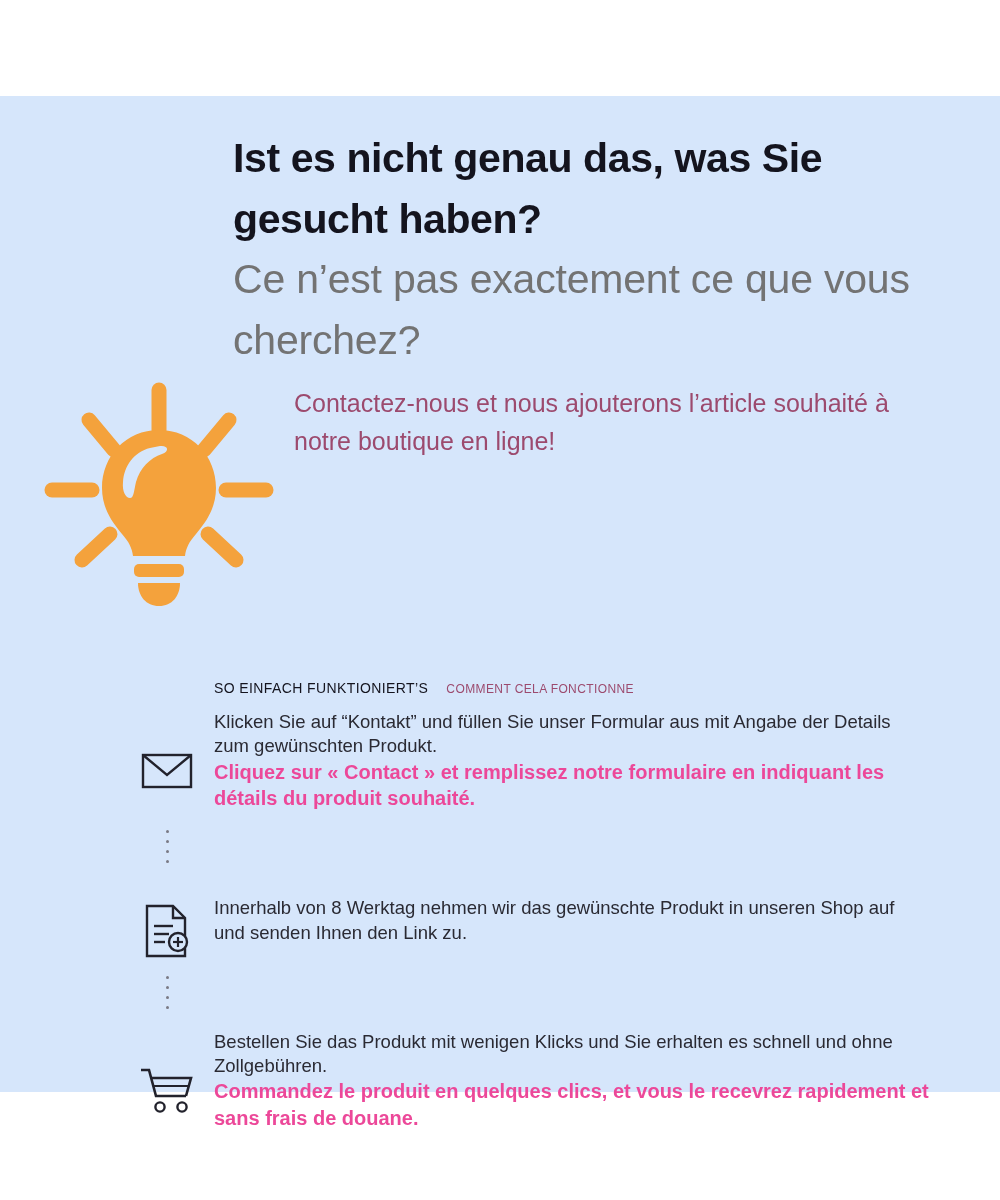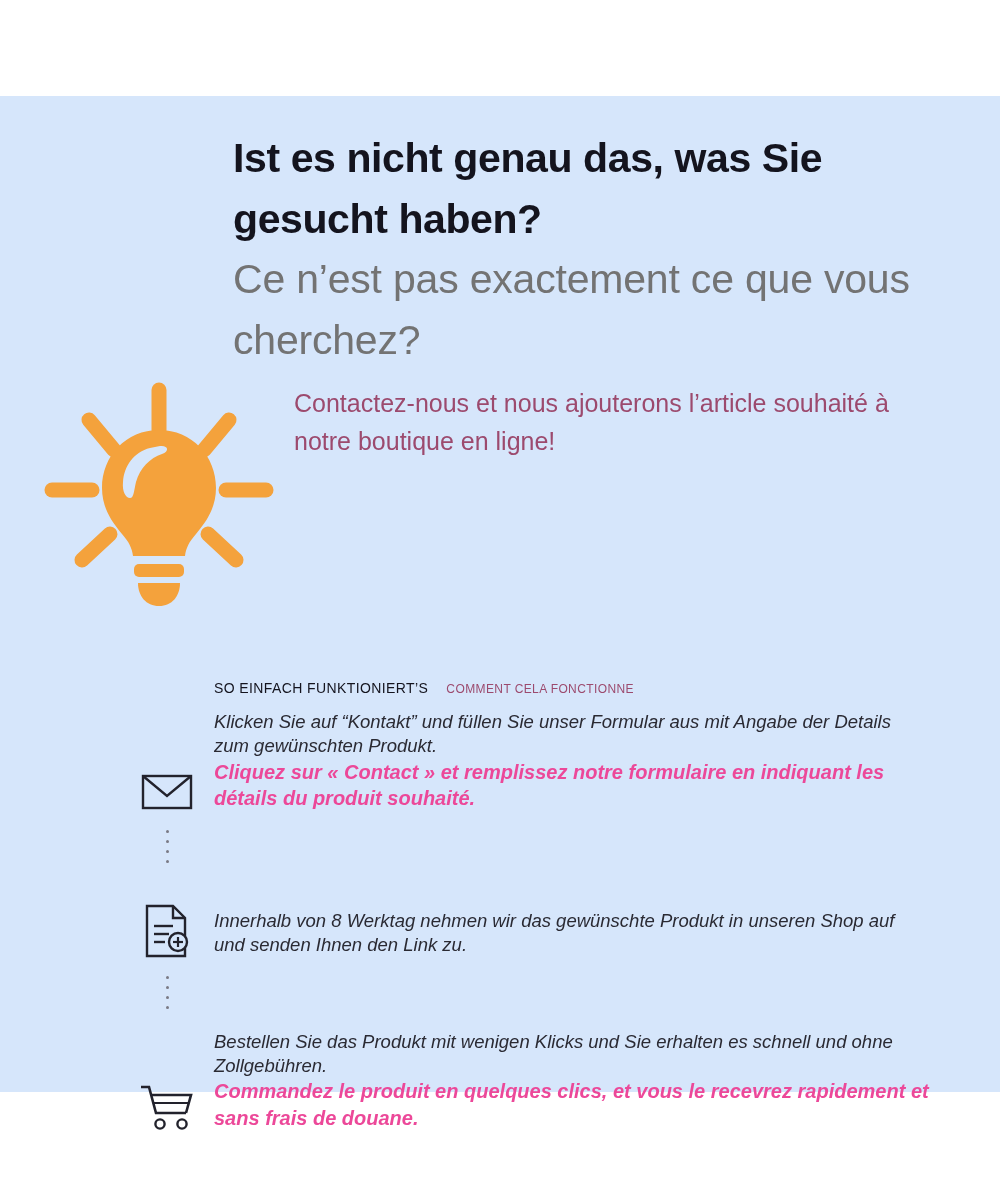--- a/index.html
+++ b/index.html
@@ -104,22 +104,21 @@
   
   .steps {
     position: absolute;
     left: 120px;
     top: 708px;
     width: 810px;
   }
   .step {
     position: relative;
     display: flex;
-    align-items: flex-end;
-    font-style: italic;
+    align-items: center;
   }
   .step-icon {
     width: 94px;
     min-width: 94px;
     display: flex;
     justify-content: center;
     padding-top: 22px;
   }
   .step-text {
     flex: 1;

